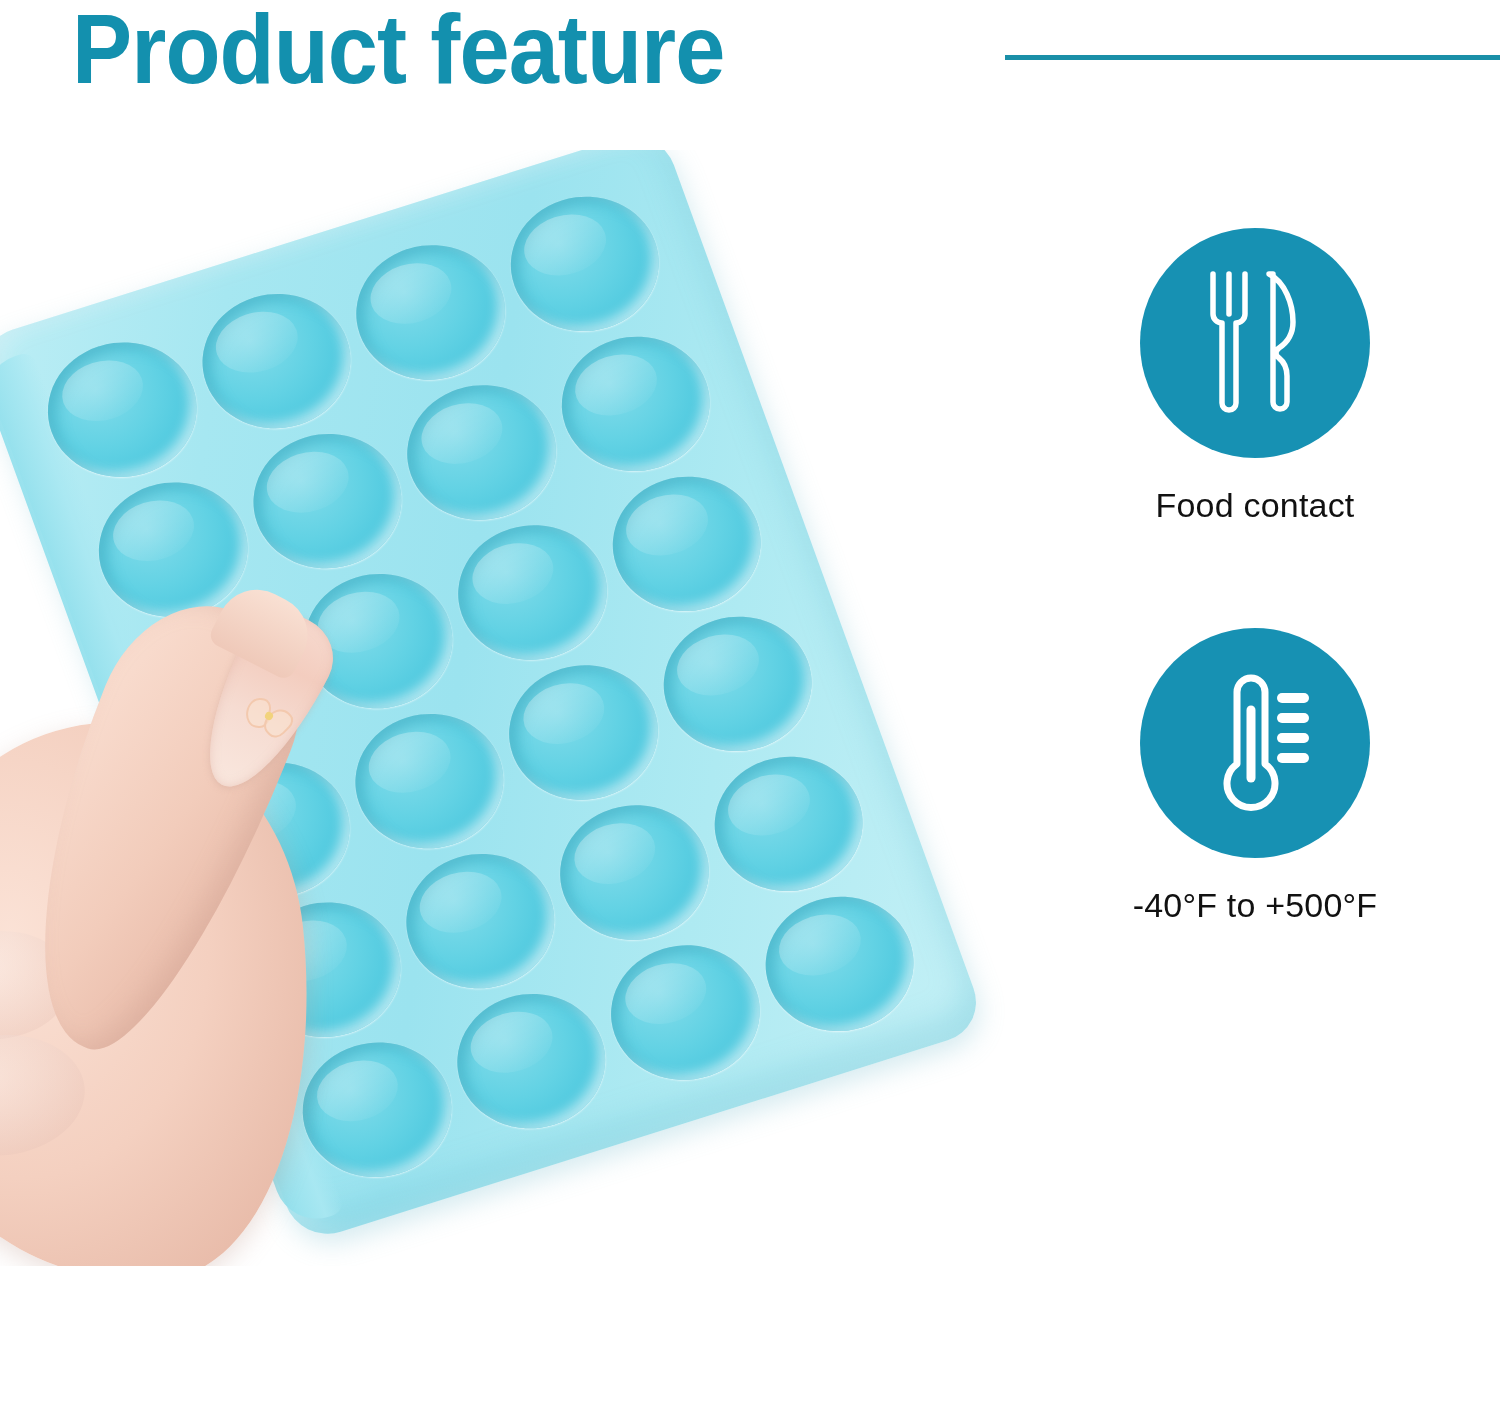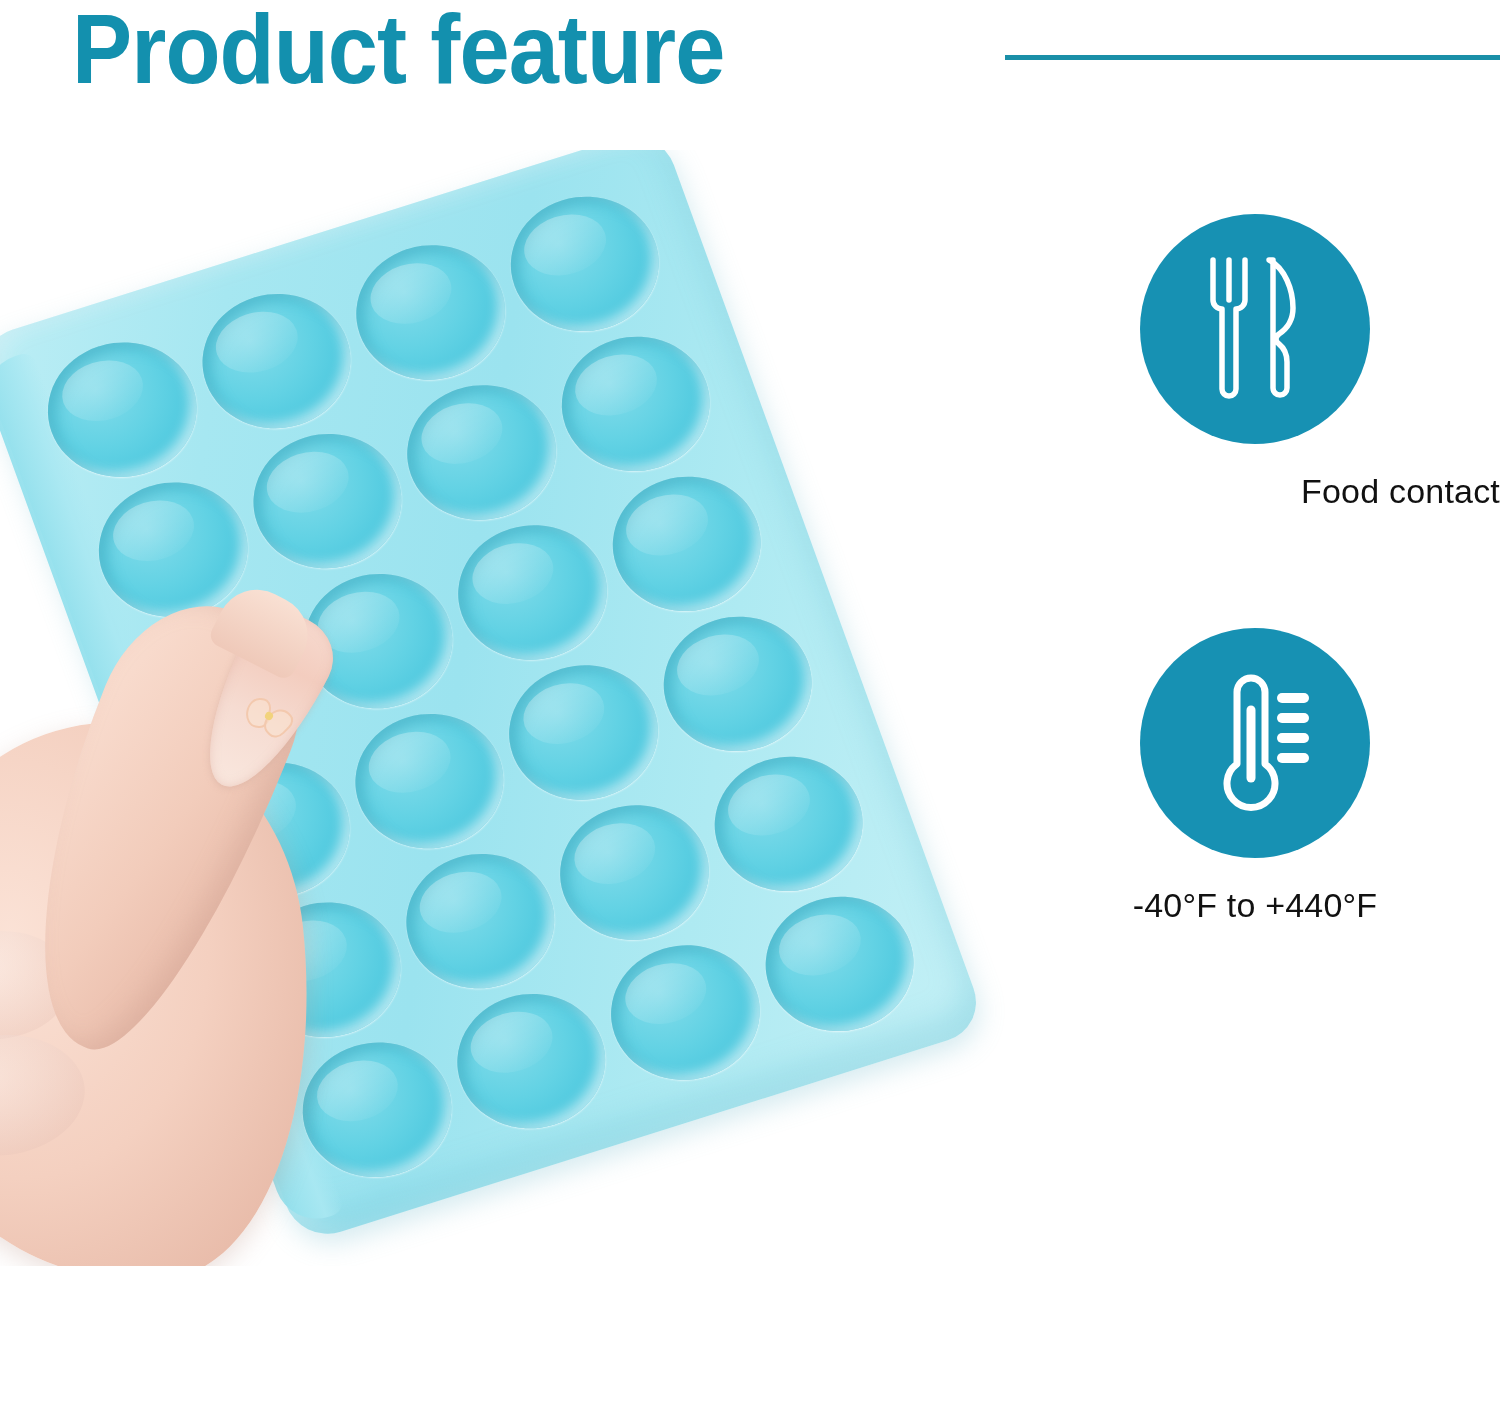--- a/index.html
+++ b/index.html
@@ -221,21 +221,21 @@
     left: 1010px;
     top: 200px;
     width: 490px;
     height: 1180px;
   }
   .feature {
     position: absolute;
     width: 490px;
     text-align: center;
   }
-  .feature.f1 { top: 14px; text-align: right; }
+  .feature.f1 { top: 28px; }
   .feature.f2 { top: 428px; }
   .feature.f3 { top: 822px; }
 
   .icon-circle {
     width: 230px;
     height: 230px;
     border-radius: 50%;
     background: #1791B3;
     margin: 0 auto;
     display: flex;
@@ -341,20 +341,20 @@
             <path d="M61 110 V42" stroke-width="9"></path>
 
             <path d="M92 30 h22" stroke-width="10"></path>
             <path d="M92 50 h22" stroke-width="10"></path>
             <path d="M92 70 h22" stroke-width="10"></path>
             <path d="M92 90 h22" stroke-width="10"></path>
           </svg>
         </span>
       </div>
       <div class="feature-label">
-        <span class="l2">-40°F to +440°F</span>
+        <span class="l2">-40°F to +500°F</span>
       </div>
     </div>
 
 
   </div>
 
 </div>
 
 </body></html>

